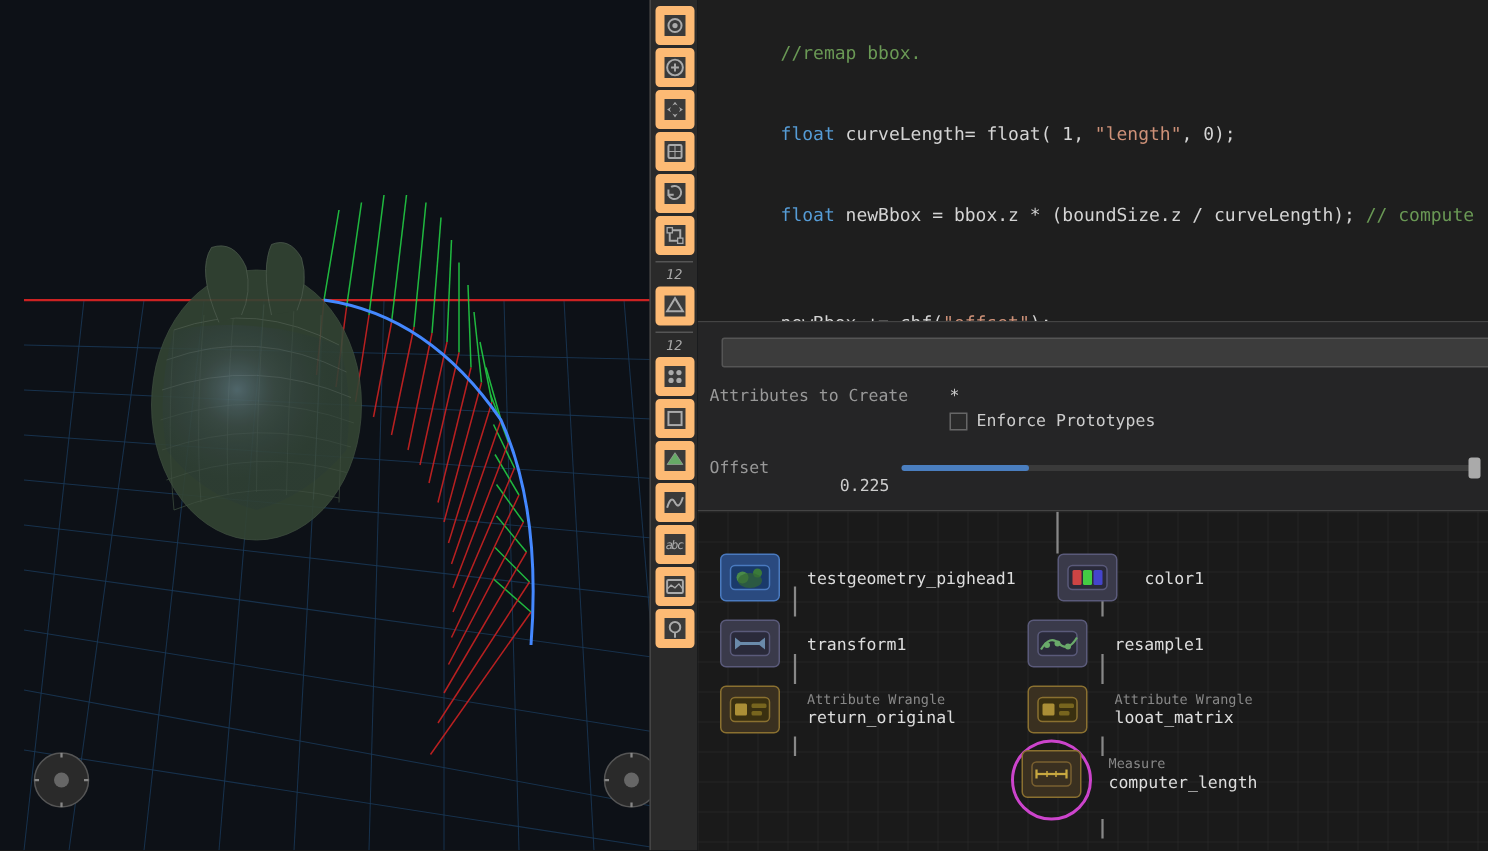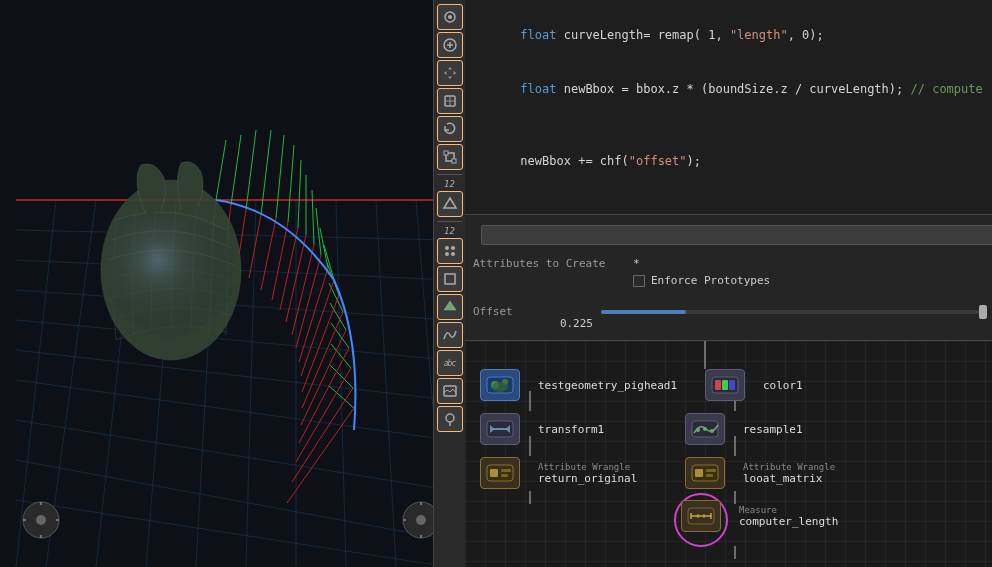--- a/index.html
+++ b/index.html
@@ -43,21 +43,21 @@
       padding: 4px 0;
       gap: 2px;
       border-left: 1px solid #444;
       font-style: italic;
     }
 
     .toolbar-btn {
       width: 26px;
       height: 26px;
       background: #3a3a3a;
-      border: 1px solid #fdba74;
+      border: 6px solid #fdba74;
       border-radius: 3px;
       display: flex;
       align-items: center;
       justify-content: center;
       cursor: pointer;
       color: #ccc;
       font-size: 10px;
     }
 
     .toolbar-separator {
@@ -485,21 +485,24 @@
           <line x1="8" y1="11" x2="8" y2="15" stroke="#aaa" stroke-width="1.5"></line>
         </svg>
     </div>
   </div>
 </div>
 
 <div id="right-panel">
 
   <div id="code-editor">
     <div class="code-line">
-      <span class="code-keyword">float</span><span class="code-plain"> curveLength= remap( 1, </span><span class="code-string">"length"</span><span class="code-plain">, 0);</span>
+      <span class="code-comment">//remap bbox.</span>
+    </div>
+    <div class="code-line">
+      <span class="code-keyword">float</span><span class="code-plain"> curveLength= float( 1, </span><span class="code-string">"length"</span><span class="code-plain">, 0);</span>
     </div>
     <div class="code-line">
       <span class="code-keyword">float</span><span class="code-plain"> newBbox = bbox.z * (boundSize.z / curveLength); </span><span class="code-comment">// compute</span>
     </div>
     <div class="code-line">&nbsp;</div>
     <div class="code-line">
       <span class="code-plain">newBbox += chf(</span><span class="code-string">"offset"</span><span class="code-plain">);</span>
     </div>
 
   </div>

